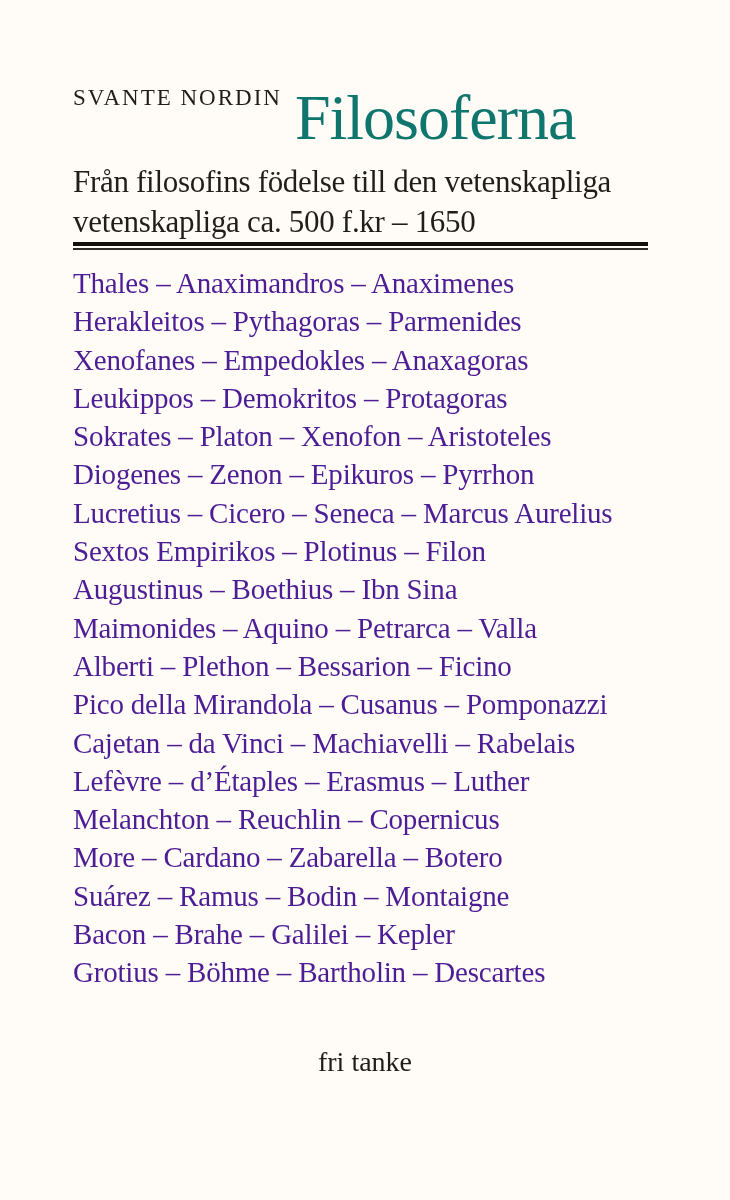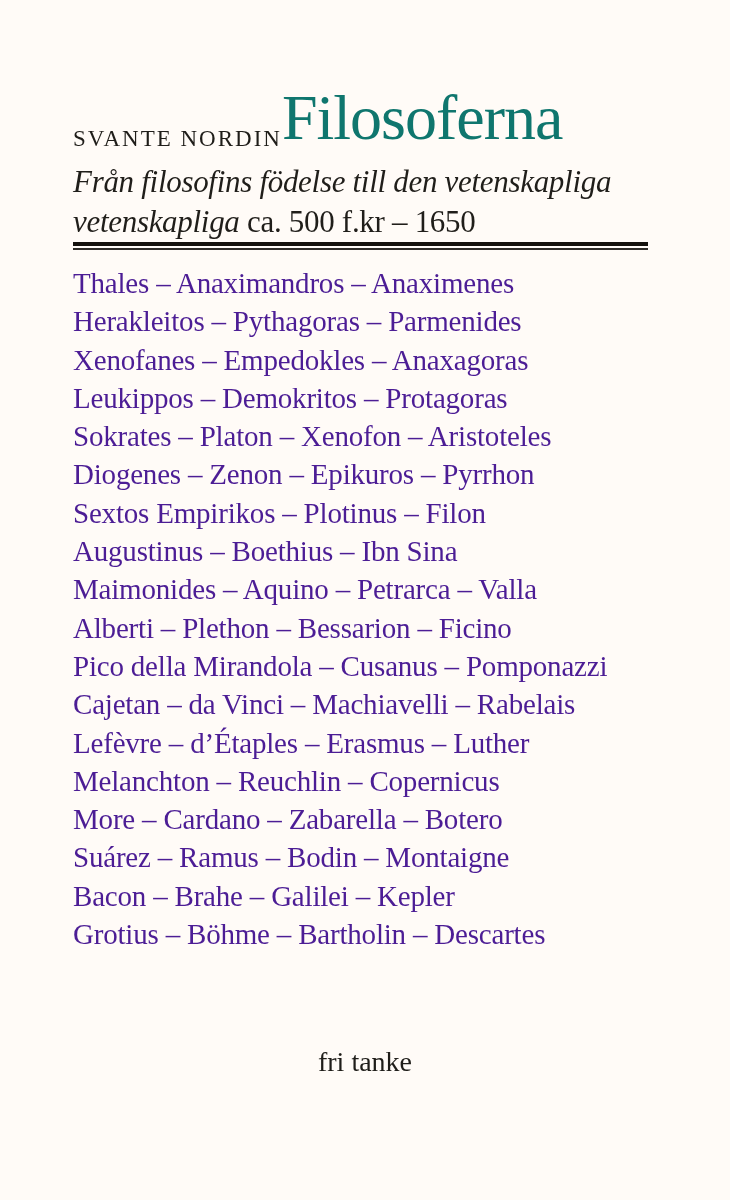--- a/index.html
+++ b/index.html
@@ -17,21 +17,22 @@
   .cover {
     position: absolute;
     inset: 0;
   }
   
   .header-row {
     position: absolute;
     left: 73px;
     top: 86px;
     display: flex;
-    align-items: flex-end;
+    align-items: flex-start;
+    gap: 13px;
     white-space: nowrap;
   }
   .author {
     font-size: 23px;
     letter-spacing: 2px;
     color: #1F1D19;
     font-variant: small-caps;
     text-transform: uppercase;
     line-height: 1;
   }
@@ -45,21 +46,21 @@
   .subtitle {
     position: absolute;
     left: 73px;
     top: 162px;
     width: 600px;
     font-size: 31px;
     line-height: 40px;
     color: #201E1A;
     letter-spacing: -0.3px;
   }
-  .sub-italic { font-style: italic; }
+  .sub-italic { }
   .sub-roman  { font-style: normal; }
   
   .double-rule {
     position: absolute;
     left: 73px;
     top: 242px;
     width: 575px;
     height: 2px;
     border-top: 4px solid #14110D;
     border-bottom: 2px solid #2E2B27;
@@ -107,20 +108,21 @@
 
   <div class="double-rule"></div>
 
   <div class="phil-list">
       <div>Thales – Anaximandros – Anaximenes</div>
       <div>Herakleitos – Pythagoras – Parmenides</div>
       <div>Xenofanes – Empedokles – Anaxagoras</div>
       <div>Leukippos – Demokritos – Protagoras</div>
       <div>Sokrates – Platon – Xenofon – Aristoteles</div>
       <div>Diogenes – Zenon – Epikuros – Pyrrhon</div>
+      <div>Lucretius – Cicero – Seneca – Marcus Aurelius</div>
       <div>Sextos Empirikos – Plotinus – Filon</div>
       <div>Augustinus – Boethius – Ibn Sina</div>
       <div>Maimonides – Aquino – Petrarca – Valla</div>
       <div>Alberti – Plethon – Bessarion – Ficino</div>
       <div>Pico della Mirandola – Cusanus – Pomponazzi</div>
       <div>Cajetan – da Vinci – Machiavelli – Rabelais</div>
       <div>Lefèvre – d’Étaples – Erasmus – Luther</div>
       <div>Melanchton – Reuchlin – Copernicus</div>
       <div>More – Cardano – Zabarella – Botero</div>
       <div>Suárez – Ramus – Bodin – Montaigne</div>

